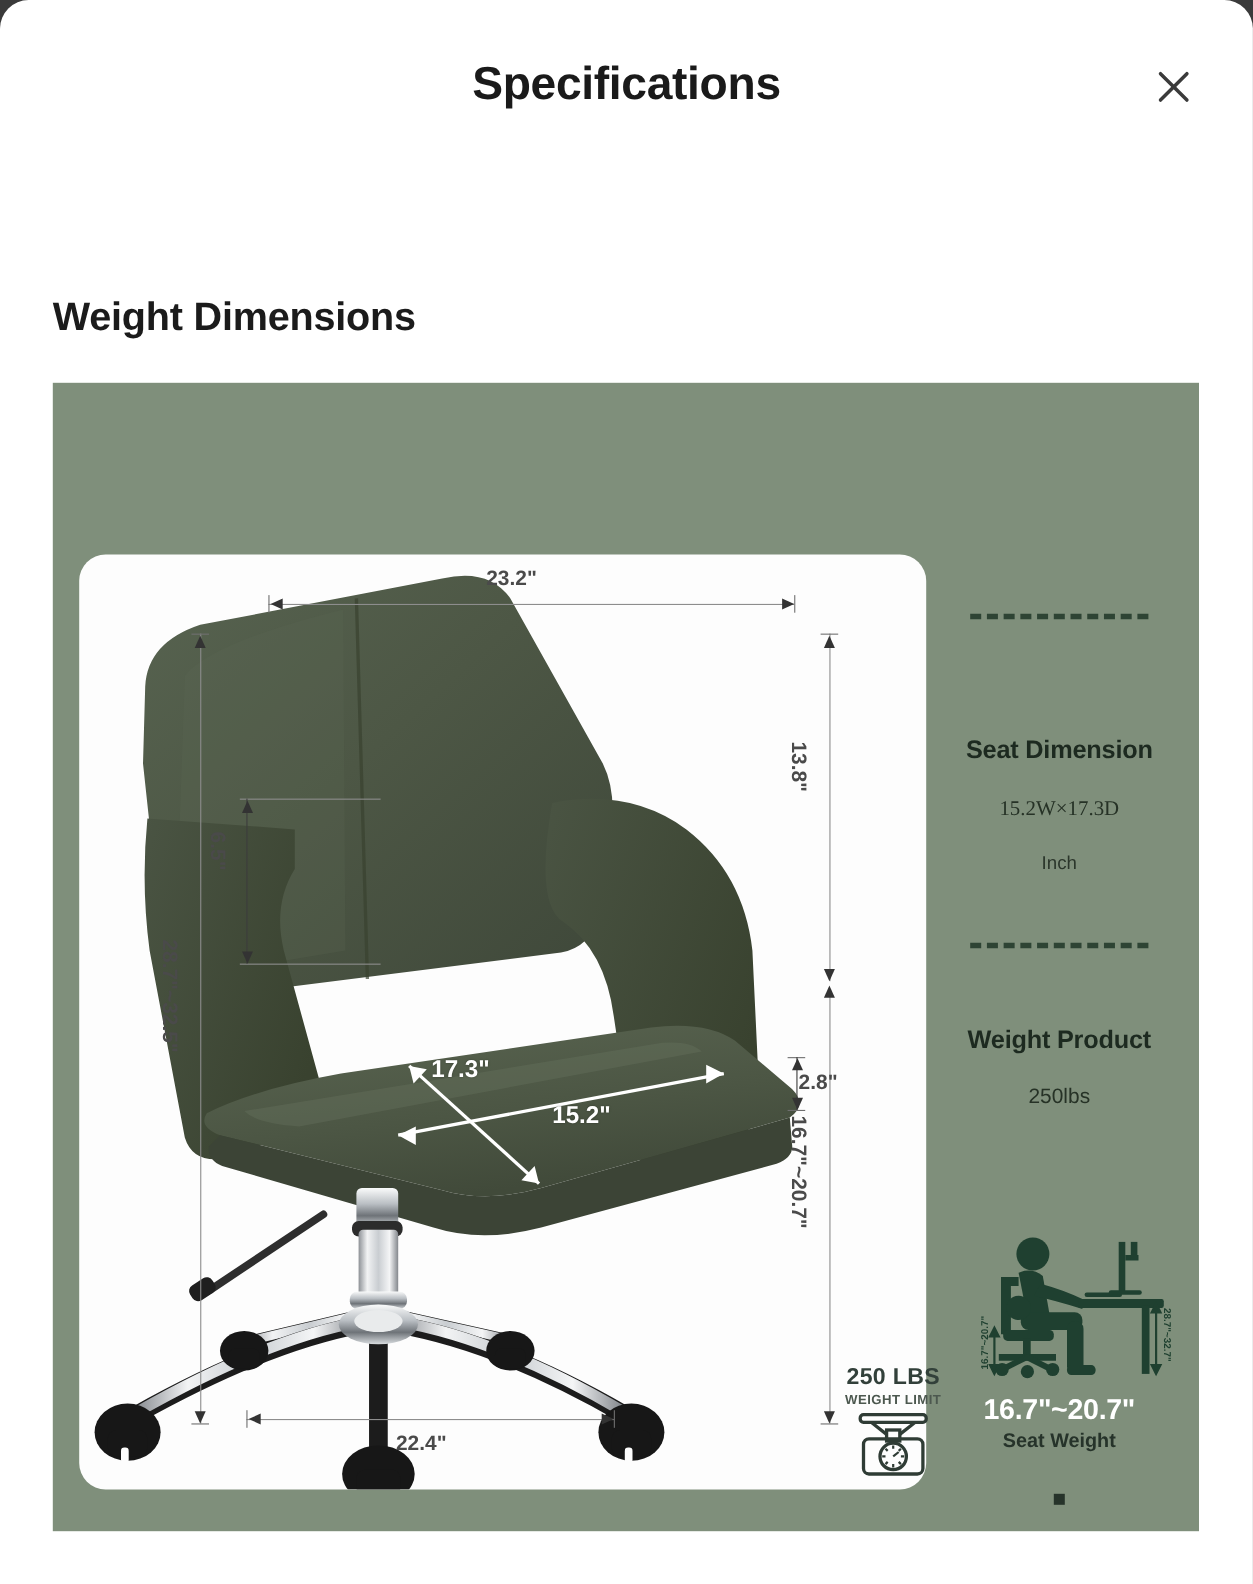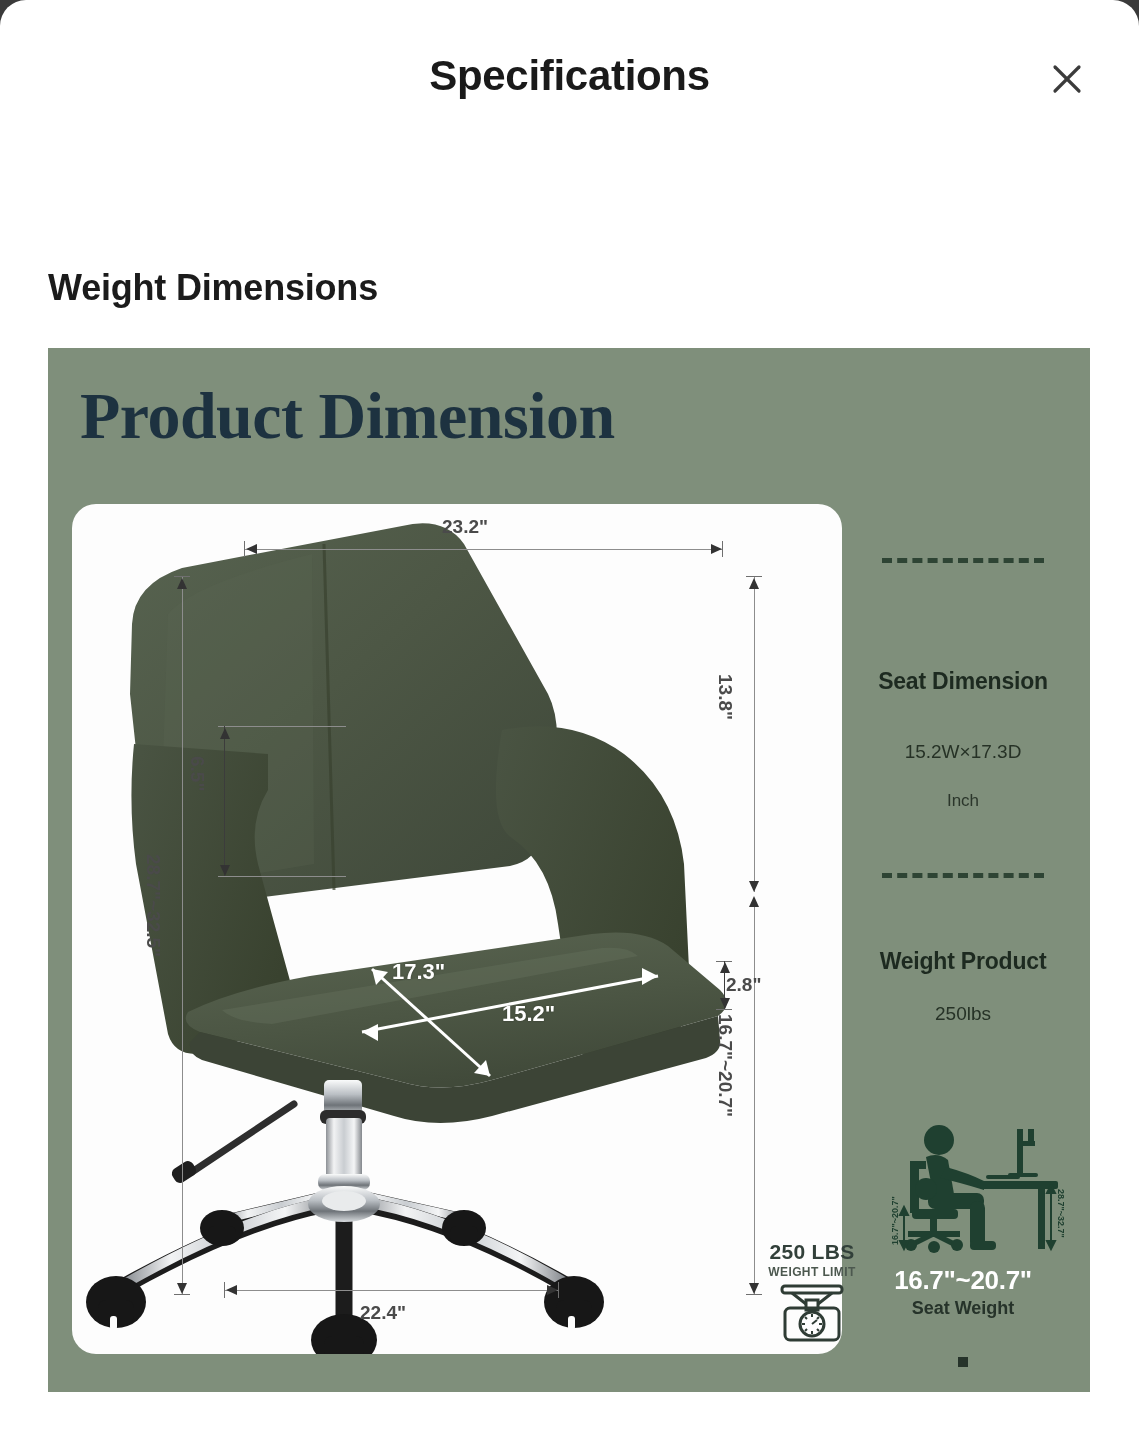--- a/index.html
+++ b/index.html
@@ -192,21 +192,20 @@
           <line x1="30" y1="6" x2="6" y2="30" stroke="#3b3b3b" stroke-width="3.2" stroke-linecap="round"></line>
         </svg>
       </span>
     </button>
   </div>
 
   <div id="section-heading">Weight Dimensions</div>
 
   <div id="infographic">
 
-    <div id="info-title">Product Dimension</div>
 
     <div id="diagram-card">
 
       <svg id="chair" viewBox="0 0 770 850">
         <defs>
           <linearGradient id="fabA" x1="0" y1="0" x2="1" y2="1">
             <stop offset="0%" stop-color="#576350"></stop>
             <stop offset="45%" stop-color="#4d5745"></stop>
             <stop offset="100%" stop-color="#3e4739"></stop>
           </linearGradient>
@@ -376,21 +375,21 @@
           <path d="M36 32 L36 35 M36 49 L36 52 M26 42 L29 42 M43 42 L46 42
                    M29 35 L31 37 M41 47 L43 49 M43 35 L41 37 M31 47 L29 49" stroke="#2f3c35" stroke-width="2"></path>
           <path d="M36 42 L41 38" stroke="#2f3c35" stroke-width="2"></path>
         </svg>
       </div>
     </div>
 
     <div id="info-sidebar">
       <div class="dashed-rule"></div>
       <div class="spec-title" style="margin-top:105px;">Seat Dimension</div>
-      <div class="spec-value" style="margin-top:46px;">15.2W×17.3D</div>
+      <div class="spec-value" style="margin-top:30px;font-family:Liberation Serif, serif;">15.2W×17.3D</div>
       <div class="spec-unit" style="margin-top:28px;">Inch</div>
       <div class="dashed-rule" style="margin-top:62px;"></div>
       <div class="spec-title" style="margin-top:70px;">Weight Product</div>
       <div class="spec-value" style="margin-top:28px;">250lbs</div>
     </div>
 
     <div id="seat-height-block">
       <svg width="206" height="132" viewBox="0 0 206 132">
         <g fill="#1f4030">
 

